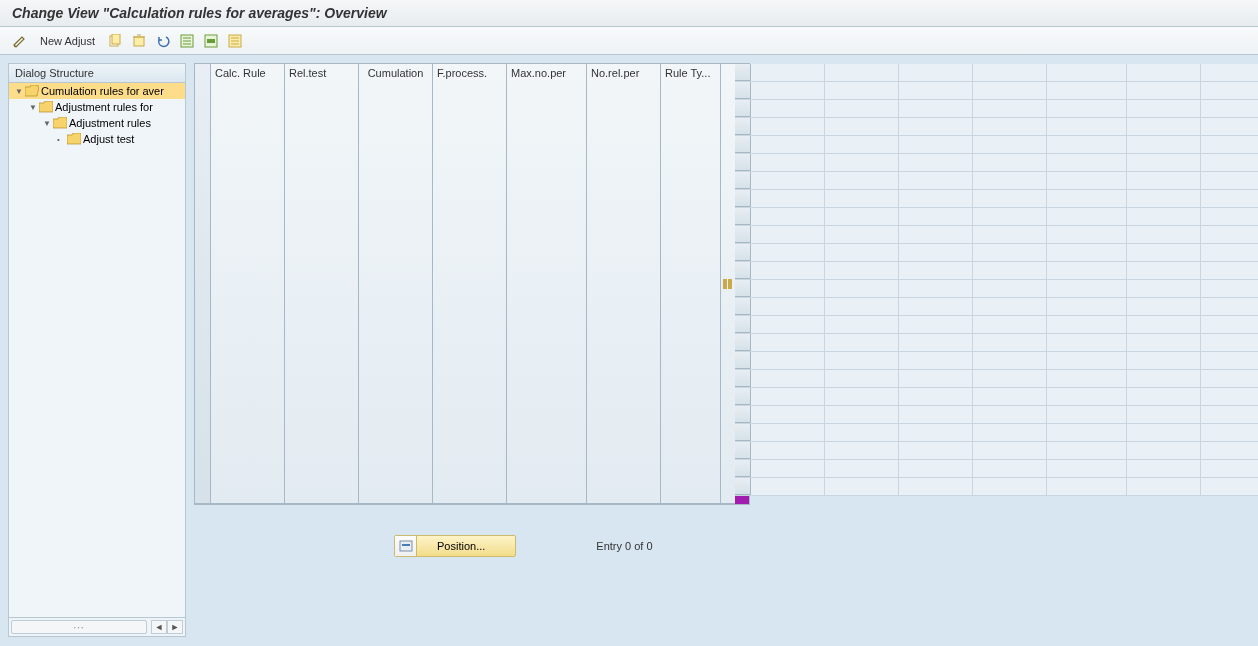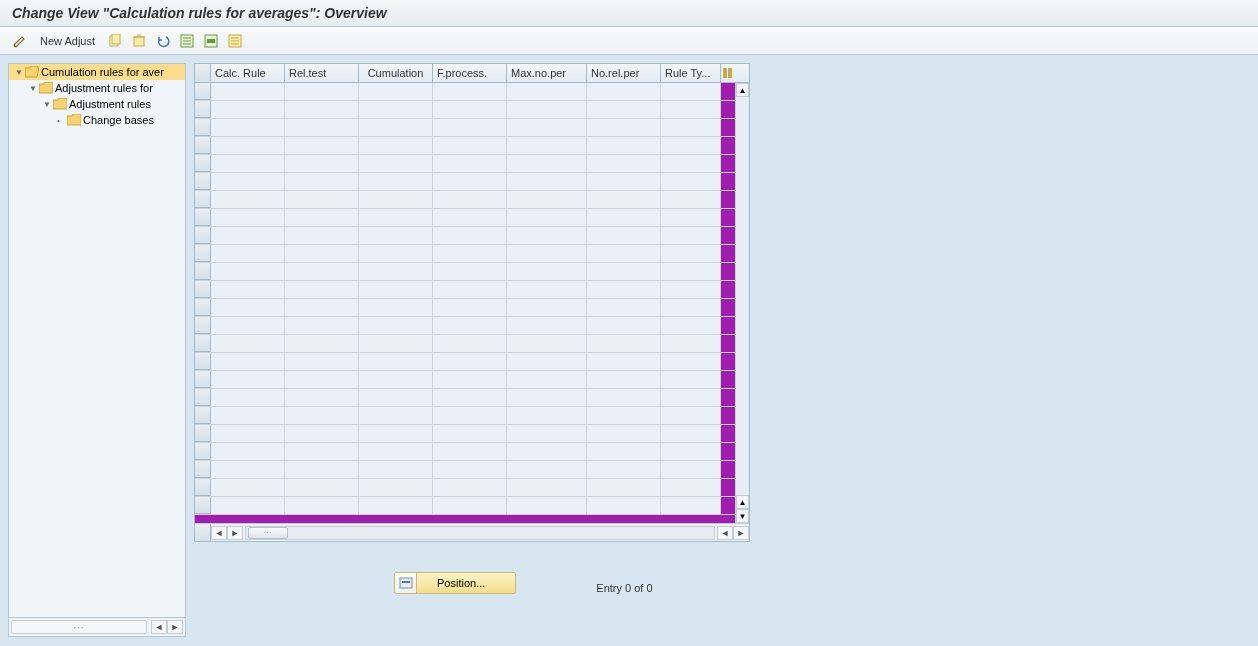--- a/index.html
+++ b/index.html
@@ -134,21 +134,21 @@
 .content {
   flex: 1;
   display: flex;
   flex-direction: column;
 }
 .table-wrap {
   width: 556px;
   background: #a21caf;
   border: 1px solid #a6b8c6;
   display:flex;
-  flex-direction:column;
+  flex-direction:row;
 }
 .table-header {
   display:flex;
   background: linear-gradient(#f2f6f9, #e2ebf1);
   border-bottom:1px solid #a6b8c6;
 }
 .sel-col {
   width: 16px;
   border-right:1px solid #a6b8c6;
   background: linear-gradient(#e8eef3,#d6e1e9);
@@ -232,21 +232,21 @@
   background:linear-gradient(#fafcfd,#dde6ec);
   border:1px solid #b5c3ce;
   border-radius:2px;
   display:flex;align-items:center;justify-content:center;
   color:#999;font-size:8px;letter-spacing:1px;
   cursor:pointer;
 }
 .bottom-bar{
   margin-top:30px;
   display:flex;
-  align-items:flex-end;
+  align-items:center;
   gap:80px;
   padding-left:200px;
 }
 .position-btn{
   display:flex;
   align-items:center;
   background:linear-gradient(#fcf3c8,#f3dd8b);
   border:1px solid #cdbb6c;
   height:22px;
   cursor:pointer;
@@ -315,20 +315,21 @@
         <rect x="1" y="1" width="12" height="12" fill="#fceea8" stroke="#c9a94a"></rect>
         <line x1="3" y1="4" x2="11" y2="4" stroke="#c9a94a"></line>
         <line x1="3" y1="7" x2="11" y2="7" stroke="#c9a94a"></line>
         <line x1="3" y1="10" x2="11" y2="10" stroke="#c9a94a"></line>
       </svg>
   </span>
 </div>
 
 <div class="main">
   <div class="sidebar">
+    <div class="sidebar-header">Dialog Structure</div>
     <div class="tree">
       <div class="tree-item tree-indent-1 selected">
         <span class="tree-arrow">▼</span>
         <span class="folder-icon">
           <svg width="14" height="12">
               <path d="M0 2 L5 2 L6 0 L13 0 L13 2 L14 2 L12 11 L0 11 Z" fill="#f6d36b" stroke="#b88a1f" stroke-width="0.7"></path>
             </svg>
         </span>
         <span>Cumulation rules for aver</span>
       </div>
@@ -350,21 +351,21 @@
         </span>
         <span>Adjustment rules</span>
       </div>
       <div class="tree-item tree-indent-4">
         <span class="tree-arrow">•</span>
         <span class="folder-icon">
           <svg width="14" height="12">
               <path d="M0 2 L5 2 L6 0 L14 0 L14 11 L0 11 Z" fill="#f6d36b" stroke="#b88a1f" stroke-width="0.7"></path>
             </svg>
         </span>
-        <span>Change bases</span>
+        <span>Adjust test</span>
       </div>
     </div>
     <div class="sidebar-footer">
       <div class="dots">⋯</div>
       <div class="nav-btn">◄</div>
       <div class="nav-btn">►</div>
     </div>
   </div>
 
   <div class="content">

